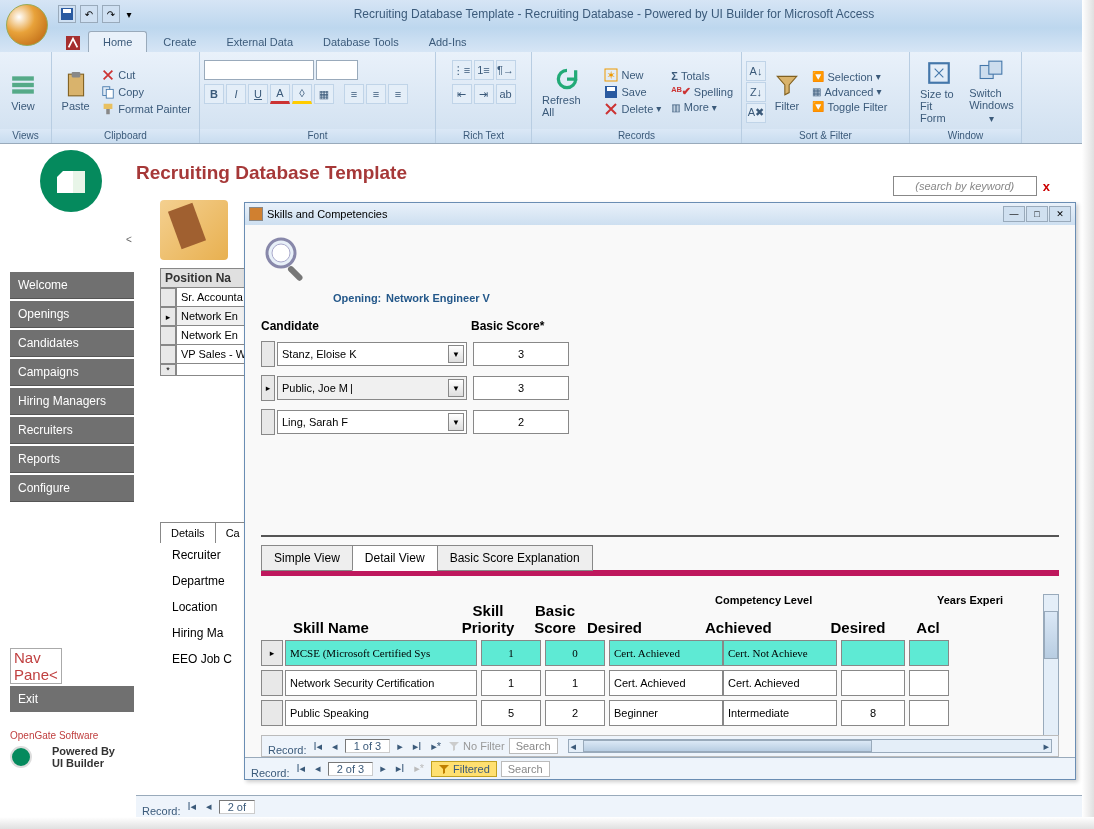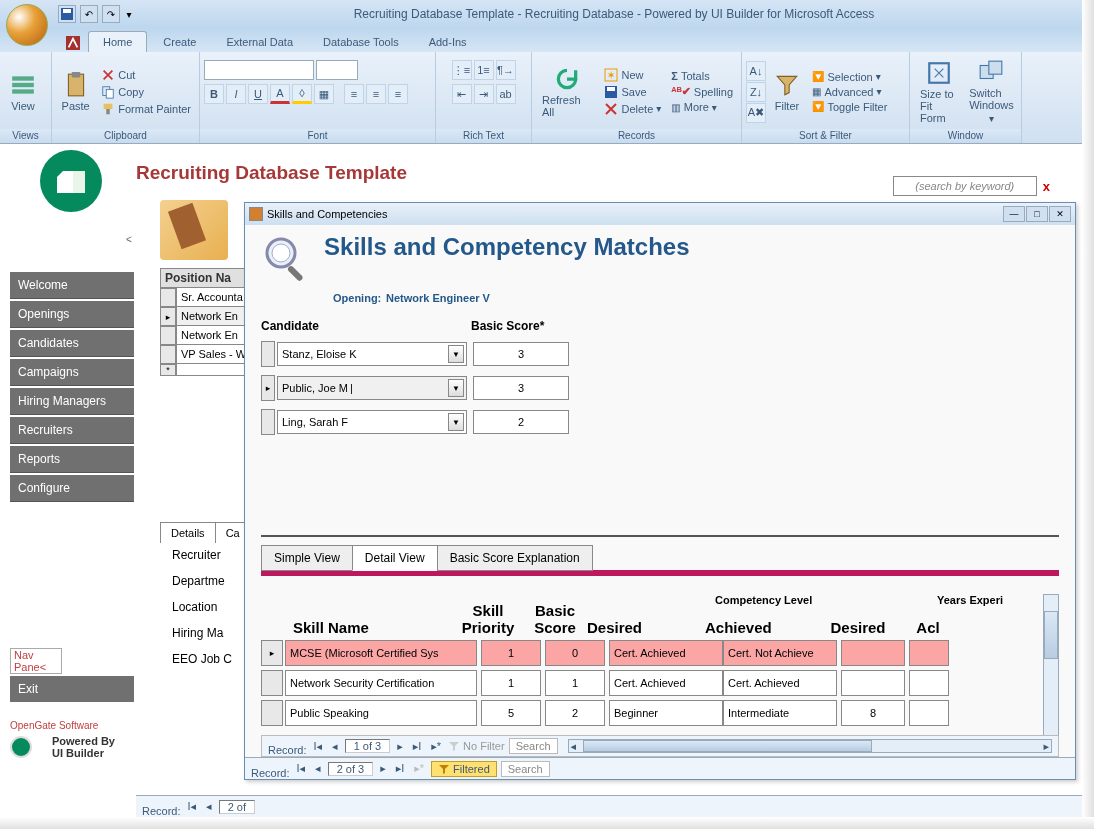--- a/index.html
+++ b/index.html
@@ -38,21 +38,21 @@
 .logo-circle { position: absolute; top: 6px; left: 40px; width: 62px; height: 62px; border-radius: 50%; background: #058a5d; display: flex; align-items: center; justify-content: center; }
 .logo-circle svg { width: 36px; height: 28px; }
 .page-title { position: absolute; top: 18px; left: 136px; font-size: 19px; font-weight: bold; color: #a63838; }
 .search-box { position: absolute; top: 32px; right: 32px; display: flex; align-items: center; gap: 6px; }
 .search-box input { width: 144px; height: 20px; border: 1px solid #888; padding: 0 4px; text-align: center; color: #888; font-style: italic; }
 .search-box .x { color: #c00; font-weight: bold; font-size: 13px; }
 
 
 .left-nav { position: absolute; top: 128px; left: 10px; width: 124px; }
 .nav-item { background: #707070; color: #fff; padding: 6px 8px; margin-bottom: 2px; font-size: 12px; border-bottom: 1px solid #555; }
-.nav-pane-lbl { margin-top: 146px; font-size: 11px; color: #c04040; border: 1px solid #aaa; padding: 0 3px; width: 52px; }
+.nav-pane-lbl { margin-top: 146px; font-size: 15px; color: #c04040; border: 1px solid #aaa; padding: 0 3px; width: 52px; }
 .exit-btn { background: #707070; color: #fff; padding: 6px 8px; margin-top: 2px; font-size: 12px; width: 124px; }
 .opengate { margin-top: 18px; font-size: 10px; color: #c04040; }
 .powered-row { display: flex; align-items: center; gap: 20px; margin-top: 4px; }
 .powered-row .ico { width: 22px; height: 22px; border-radius: 50%; background: #058a5d; border: 2px solid #ddd; }
 .powered-row .txt { font-size: 10px; color: #333; line-height: 1.1; }
 
 
 .pos-area { position: absolute; top: 56px; left: 160px; }
 .pencil-img { width: 68px; height: 60px; background: linear-gradient(135deg, #f4d090, #e8b050); border-radius: 4px; position: relative; }
 .pencil-img::before { content: ""; position: absolute; top: 6px; left: 14px; width: 26px; height: 40px; background: #a06030; transform: rotate(-20deg); }
@@ -105,21 +105,21 @@
 .dgh.ach { width: 118px; text-align: left; }
 .dgh.yd { width: 70px; }
 .dg-super { position: absolute; font-weight: bold; font-size: 11px; }
 .dg-super.comp { left: 454px; top: 0; }
 .dg-super.yrs { left: 676px; top: 0; }
 
 .dg-row { display: flex; align-items: center; margin-top: 4px; }
 .dg-sel { width: 22px; height: 26px; border: 1px solid #888; background: #e8e8e8; display:flex; align-items:center; justify-content:center; font-size:9px;}
 .dg-row.active .dg-sel::before { content: "▸"; }
 .dg-cell { height: 26px; border: 1px solid #888; background: #fff; display: flex; align-items: center; padding: 0 4px; overflow: hidden; white-space: nowrap; }
-.dg-row.active .dg-cell { background: #fca5a5; }
+.dg-row.active .dg-cell { background: #5eead4; font-family: Liberation Serif, serif; }
 .dg-cell.name { width: 192px; margin-left: 2px;}
 .dg-cell.prio { width: 60px; justify-content: center; margin-left: 4px;}
 .dg-cell.score { width: 60px; justify-content: center; margin-left: 4px;}
 .dg-cell.des { width: 114px; margin-left: 4px;}
 .dg-cell.ach { width: 114px; }
 .dg-cell.yd { width: 64px; justify-content: center; margin-left: 4px;}
 .dg-cell.ya { width: 40px; justify-content: center; margin-left: 4px;}
 .vscroll { position: absolute; right: 0; top: 0; width: 16px; height: 172px; background: #e4eef8; border: 1px solid #9ab; }
 .vscroll .thumb { width: 14px; height: 48px; background: linear-gradient(#dbe8f6,#b8cde2); border: 1px solid #9ab; margin-top: 16px;}
 
@@ -430,21 +430,20 @@
         <div class="wbtn">□</div>
         <div class="wbtn">✕</div>
       </div>
     </div>
     <div class="popup-body">
       <span class="mag-icon"><svg viewBox="0 0 52 52">
             <circle cx="20" cy="20" r="14" fill="#e8f0f8" stroke="#88a" stroke-width="3"></circle>
             <circle cx="20" cy="20" r="9" fill="#fff" stroke="#aac"></circle>
             <rect x="30" y="32" width="18" height="6" rx="3" transform="rotate(45 30 32)" fill="#777"></rect>
           </svg></span>
-      <span class="popup-h1">Skills and Competency Matches</span>
       <div class="popup-h2"><span>Opening:</span> <span>Network Engineer V</span></div>
 
       <div class="cand-headers">
         <div class="c1">Candidate</div>
         <div class="c2">Basic Score*</div>
       </div>
       <div id="cand-rows">
           <div class="cand-row">
             <div class="cand-row-sel "></div>
   <div class="cand-combo ">

